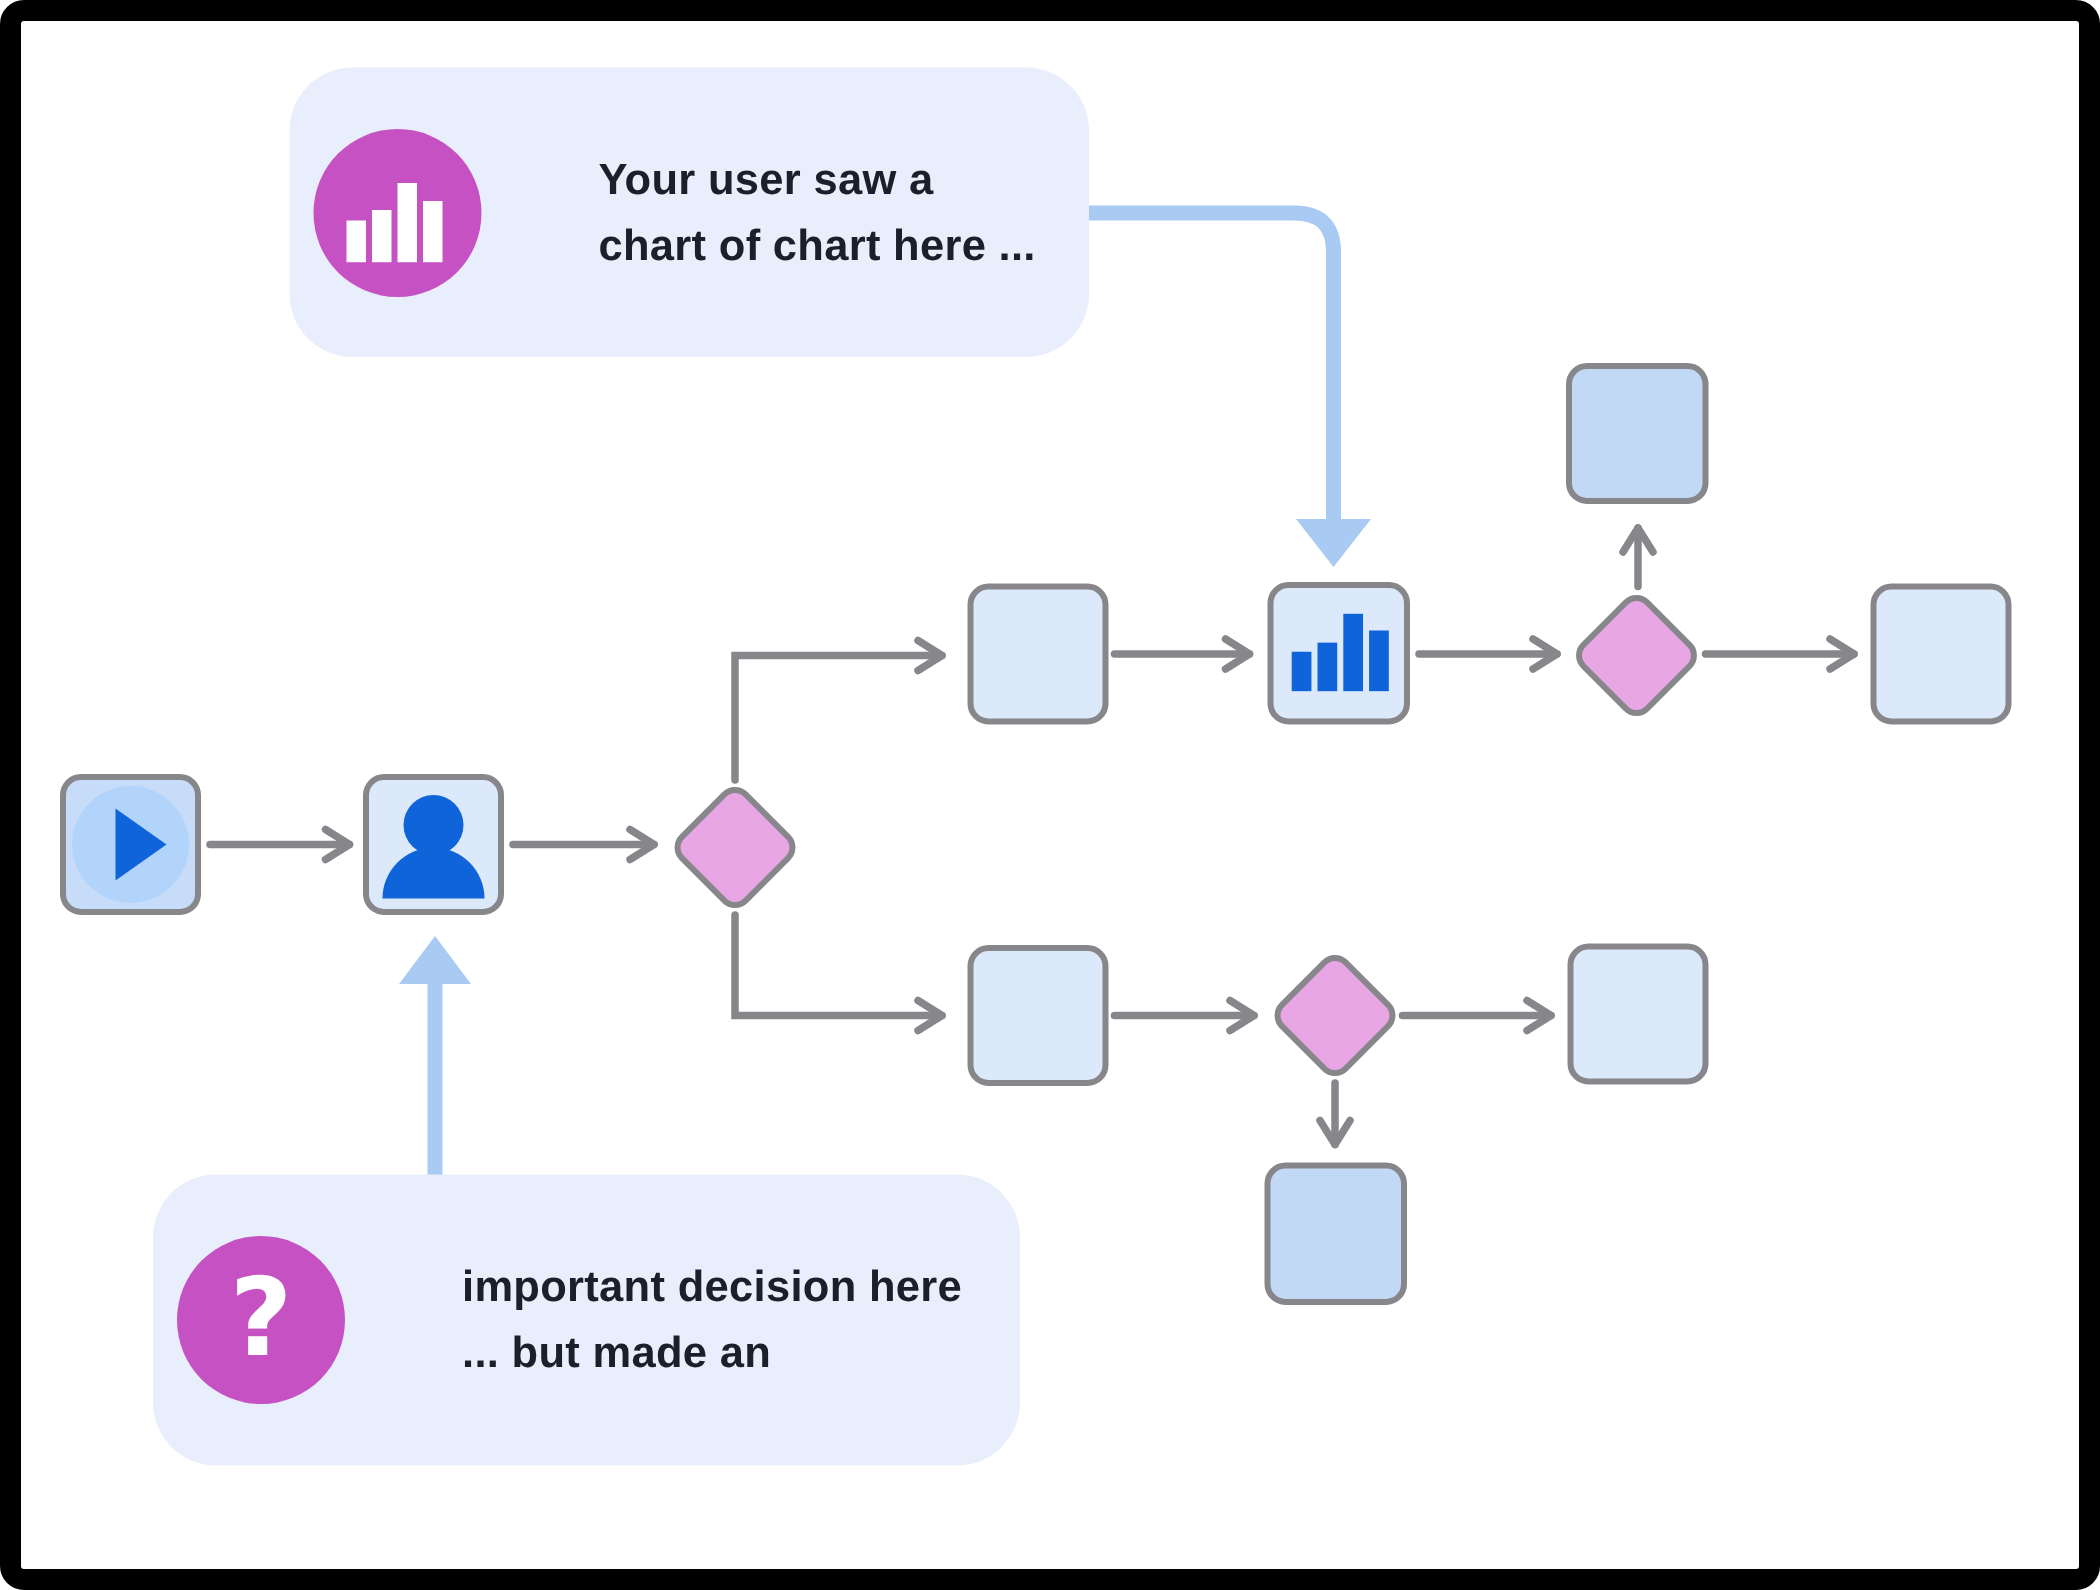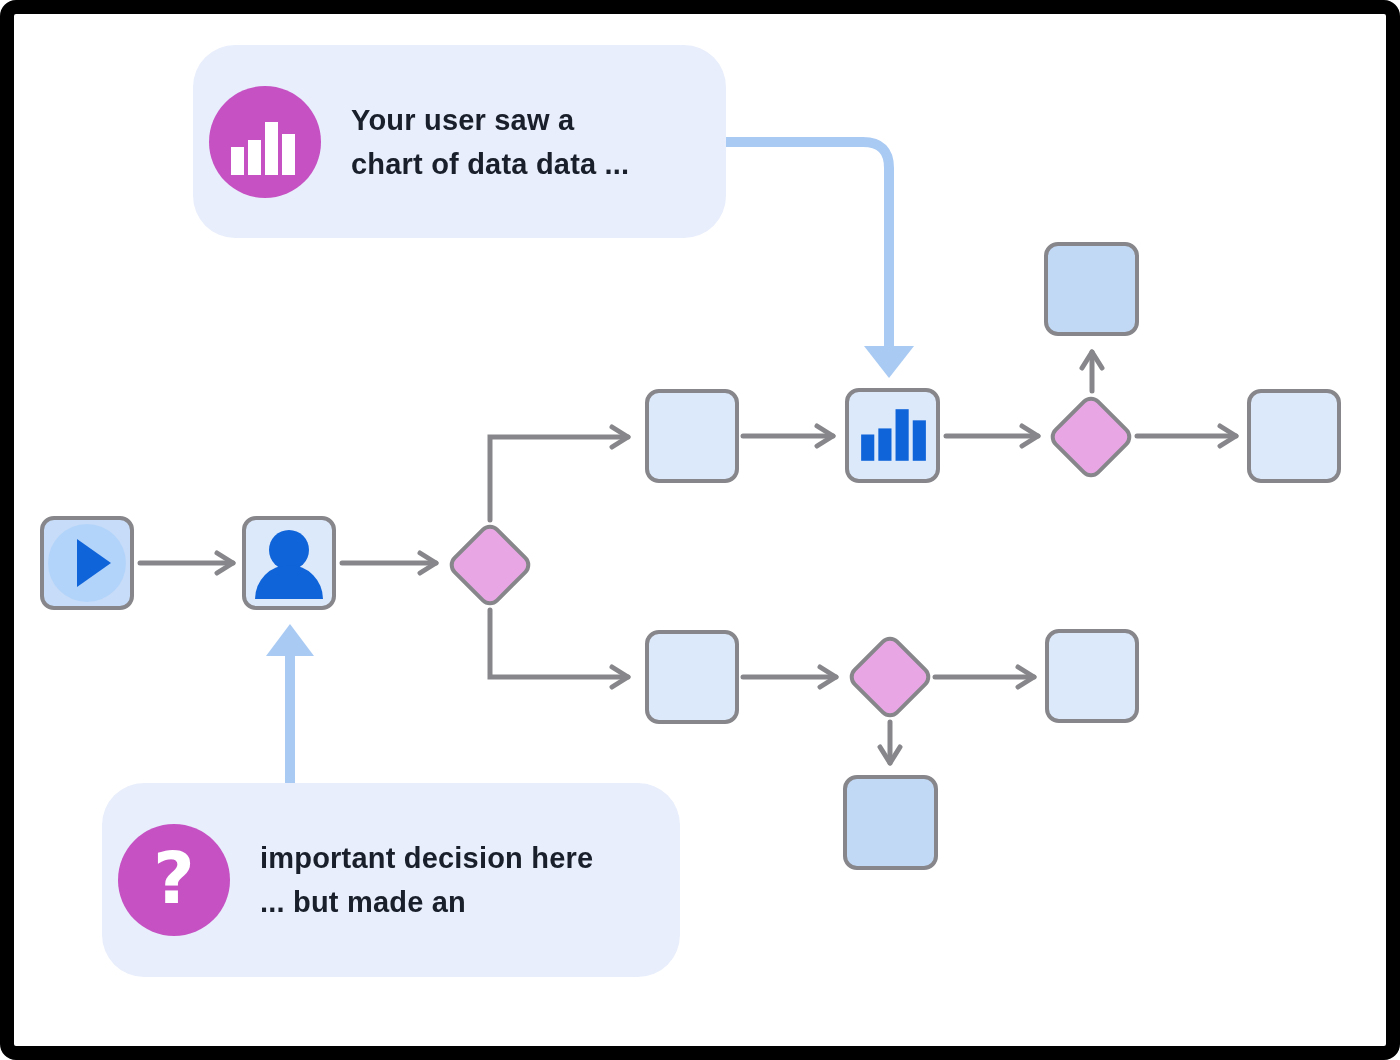--- a/index.html
+++ b/index.html
@@ -37,21 +37,21 @@
     width:64px;height:64px;border:4.5px solid var(--line-gray);
     border-radius:12px;background:var(--diamond-fill);
     transform:rotate(45deg);
   }
   .node svg{display:block;width:100%;height:100%;}
   .blue-fill{fill:var(--accent-blue);}
   .start-circ{fill:var(--start-circle);}
 
   .callout{
     position:absolute;z-index:2;background:var(--callout-bg);
-    border-radius:42px;display:flex;align-items:center;
+    border-radius:42px;display:flex;align-items:center;gap:48px;
   }
   .badge{
     width:112px;height:112px;border-radius:50%;background:var(--accent-magenta);
     margin-left:16px;flex:none;display:flex;align-items:center;justify-content:center;
   }
   .badge .glyph{
     color:#ffffff;font-weight:700;font-size:72px;line-height:1;
     font-family:"DejaVu Sans","Liberation Sans",sans-serif;margin-top:-4px;
   }
   .callout-text{
@@ -132,21 +132,21 @@
   <div class="badge">
     <svg width="76" height="66" viewBox="0 0 76 66">
       <rect fill="#ffffff" x="4" y="38" width="13" height="28"></rect>
       <rect fill="#ffffff" x="21" y="31" width="13" height="35"></rect>
       <rect fill="#ffffff" x="38" y="13" width="13" height="53"></rect>
       <rect fill="#ffffff" x="55" y="25" width="13" height="41"></rect>
     </svg>
   </div>
   <div class="callout-text">
     <div>Your user saw a</div>
-    <div>chart of data data ...</div>
+    <div>chart of chart here ...</div>
   </div>
 </div>
 
 <div class="callout" style="left:102px;top:783px;width:578px;height:194px;">
   <div class="badge">
     <span class="glyph">?</span>
   </div>
   <div class="callout-text">
     <div>important decision here</div>
     <div>... but made an</div>

